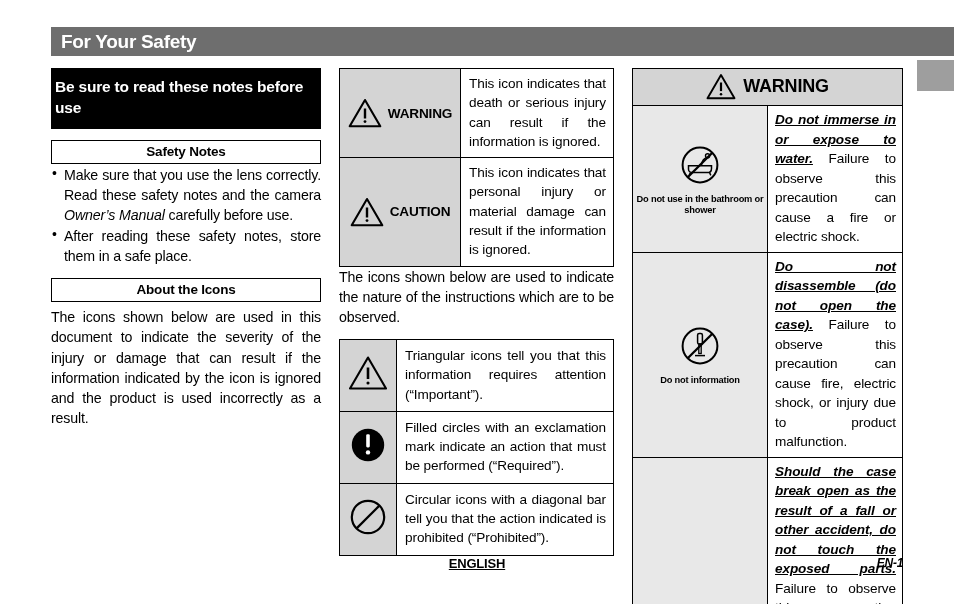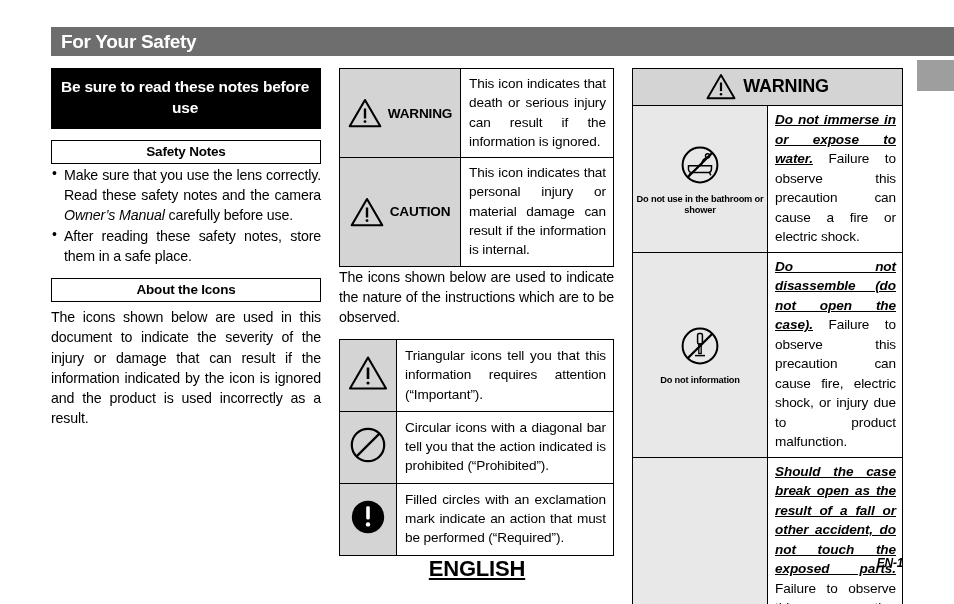--- a/index.html
+++ b/index.html
@@ -54,21 +54,20 @@
   #col-left  { left: 51px;  width: 270px; }
   #col-mid   { left: 339px; width: 275px; }
   #col-right { left: 632px; width: 271px; }
 
   
   #notes-banner {
     background: #000000;
     color: #ffffff;
     font-weight: bold;
     font-size: 15.5px;
-    text-align: center;
     padding: 9px 6px 10px 4px;
     line-height: 1.35;
     letter-spacing: -0.2px;
   }
   .section-head {
     border: 1.6px solid #000;
     text-align: center;
     font-weight: bold;
     font-size: 13.5px;
     padding: 3px 0 4px 0;
@@ -203,21 +202,21 @@
     text-decoration: underline;
   }
 
   
   #footer-language {
     position: absolute;
     left: 0;
     top: 556px;
     width: 954px;
     text-align: center;
-    font-size: 22px;
+    font-size: 13px;
     font-weight: bold;
     text-decoration: underline;
     letter-spacing: -0.2px;
   }
   #footer-pagenum {
     position: absolute;
     right: 51px;
     top: 556px;
     font-size: 12px;
     font-weight: bold;
@@ -284,21 +283,21 @@
           <span class="svg-center">
             <svg width="34" height="30" viewBox="0 0 34 30">
               <path d="M17 2 L32.3 28.3 L1.7 28.3 Z" fill="none" stroke="#000" stroke-width="2.1" stroke-linejoin="round"></path>
               <rect x="15.8" y="10.5" width="2.4" height="10" fill="#000"></rect>
               <circle cx="17" cy="23.6" r="1.4" fill="#000"></circle>
             </svg>
           </span>
           <span class="sev-label">CAUTION</span>
         </div>
       </td>
-      <td class="cell-text">This icon indicates that personal injury or material damage can result if the information is internal.</td>
+      <td class="cell-text">This icon indicates that personal injury or material damage can result if the information is ignored.</td>
     </tr>
   </tbody>
     </table>
 
   <div class="mid-par">The icons shown below are used to indicate the nature of the instructions which are to be observed.</div>
 
   <table class="boxtable" id="instruction-table">
     <tbody>
         <tr>
       <td class="cell-icon">
@@ -309,38 +308,38 @@
             <circle cx="20" cy="28" r="1.55" fill="#000"></circle>
           </svg>
         </span>
       </td>
       <td class="cell-text">Triangular icons tell you that this information requires attention (“Important”).</td>
     </tr>
     <tr>
       <td class="cell-icon">
         <span class="svg-center">
           <svg width="38" height="38" viewBox="0 0 38 38">
-            <circle cx="19" cy="19" r="16.2" fill="none" stroke="#000" stroke-width="2.2"></circle>
-            <line x1="7.6" y1="30.4" x2="30.4" y2="7.6" stroke="#000" stroke-width="2.2"></line>
-          </svg>
-        </span>
-      </td>
-      <td class="cell-text">Circular icons with a diagonal bar tell you that the action indicated is prohibited (“Prohibited”).</td>
-    </tr>
-    <tr>
-      <td class="cell-icon">
-        <span class="svg-center">
-          <svg width="38" height="38" viewBox="0 0 38 38">
             <circle cx="19" cy="19" r="16.2" fill="#000"></circle>
             <rect x="17.2" y="8.2" width="3.6" height="13.2" rx="1.3" fill="#fff"></rect>
             <circle cx="19" cy="26.4" r="2.2" fill="#fff"></circle>
           </svg>
         </span>
       </td>
       <td class="cell-text">Filled circles with an exclamation mark indicate an action that must be performed (“Required”).</td>
+    </tr>
+    <tr>
+      <td class="cell-icon">
+        <span class="svg-center">
+          <svg width="38" height="38" viewBox="0 0 38 38">
+            <circle cx="19" cy="19" r="16.2" fill="none" stroke="#000" stroke-width="2.2"></circle>
+            <line x1="7.6" y1="30.4" x2="30.4" y2="7.6" stroke="#000" stroke-width="2.2"></line>
+          </svg>
+        </span>
+      </td>
+      <td class="cell-text">Circular icons with a diagonal bar tell you that the action indicated is prohibited (“Prohibited”).</td>
     </tr>
   </tbody>
     </table>
 </div>
 
 <div class="column" id="col-right">
   <table class="boxtable" id="warn-table">
     <tbody>
         <tr>
       <td id="warn-head-cell" colspan="2">

